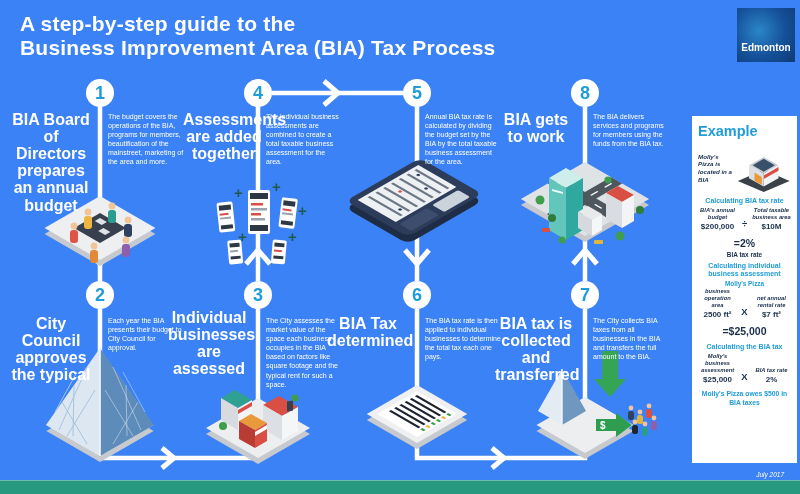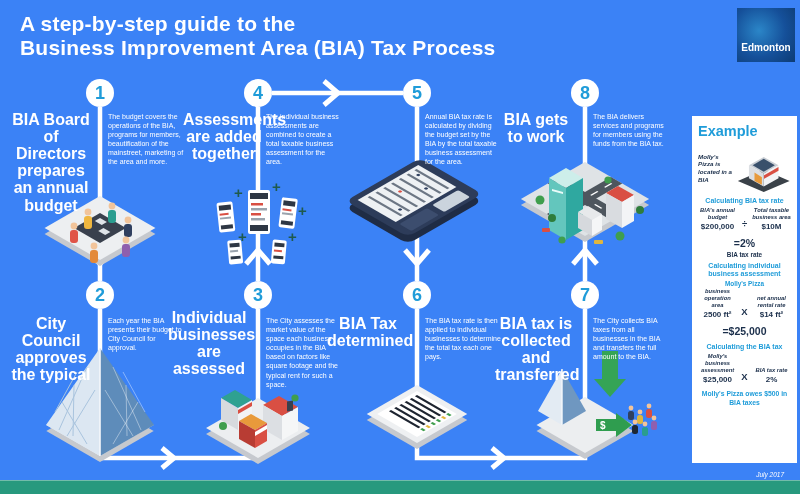--- a/index.html
+++ b/index.html
@@ -380,21 +380,21 @@
     <div class="ex-h">Calculating individual business assessment</div>
     <div class="ex-sub">Molly's Pizza</div>
     <div class="ex-math">
       <div class="ex-col">
         <span class="ex-lbl">business operation area</span>
         <span class="ex-val">2500 ft²</span>
       </div>
       <div class="ex-op">X</div>
       <div class="ex-col">
         <span class="ex-lbl">net annual rental rate</span>
-        <span class="ex-val">$14 ft²</span>
+        <span class="ex-val">$7 ft²</span>
       </div>
     </div>
     <div class="ex-res">
       <span class="res">=$25,000</span>
     </div>
 
     <div class="ex-h">Calculating the BIA tax</div>
     <div class="ex-math">
       <div class="ex-col">
         <span class="ex-lbl">Molly's business assessment</span>

